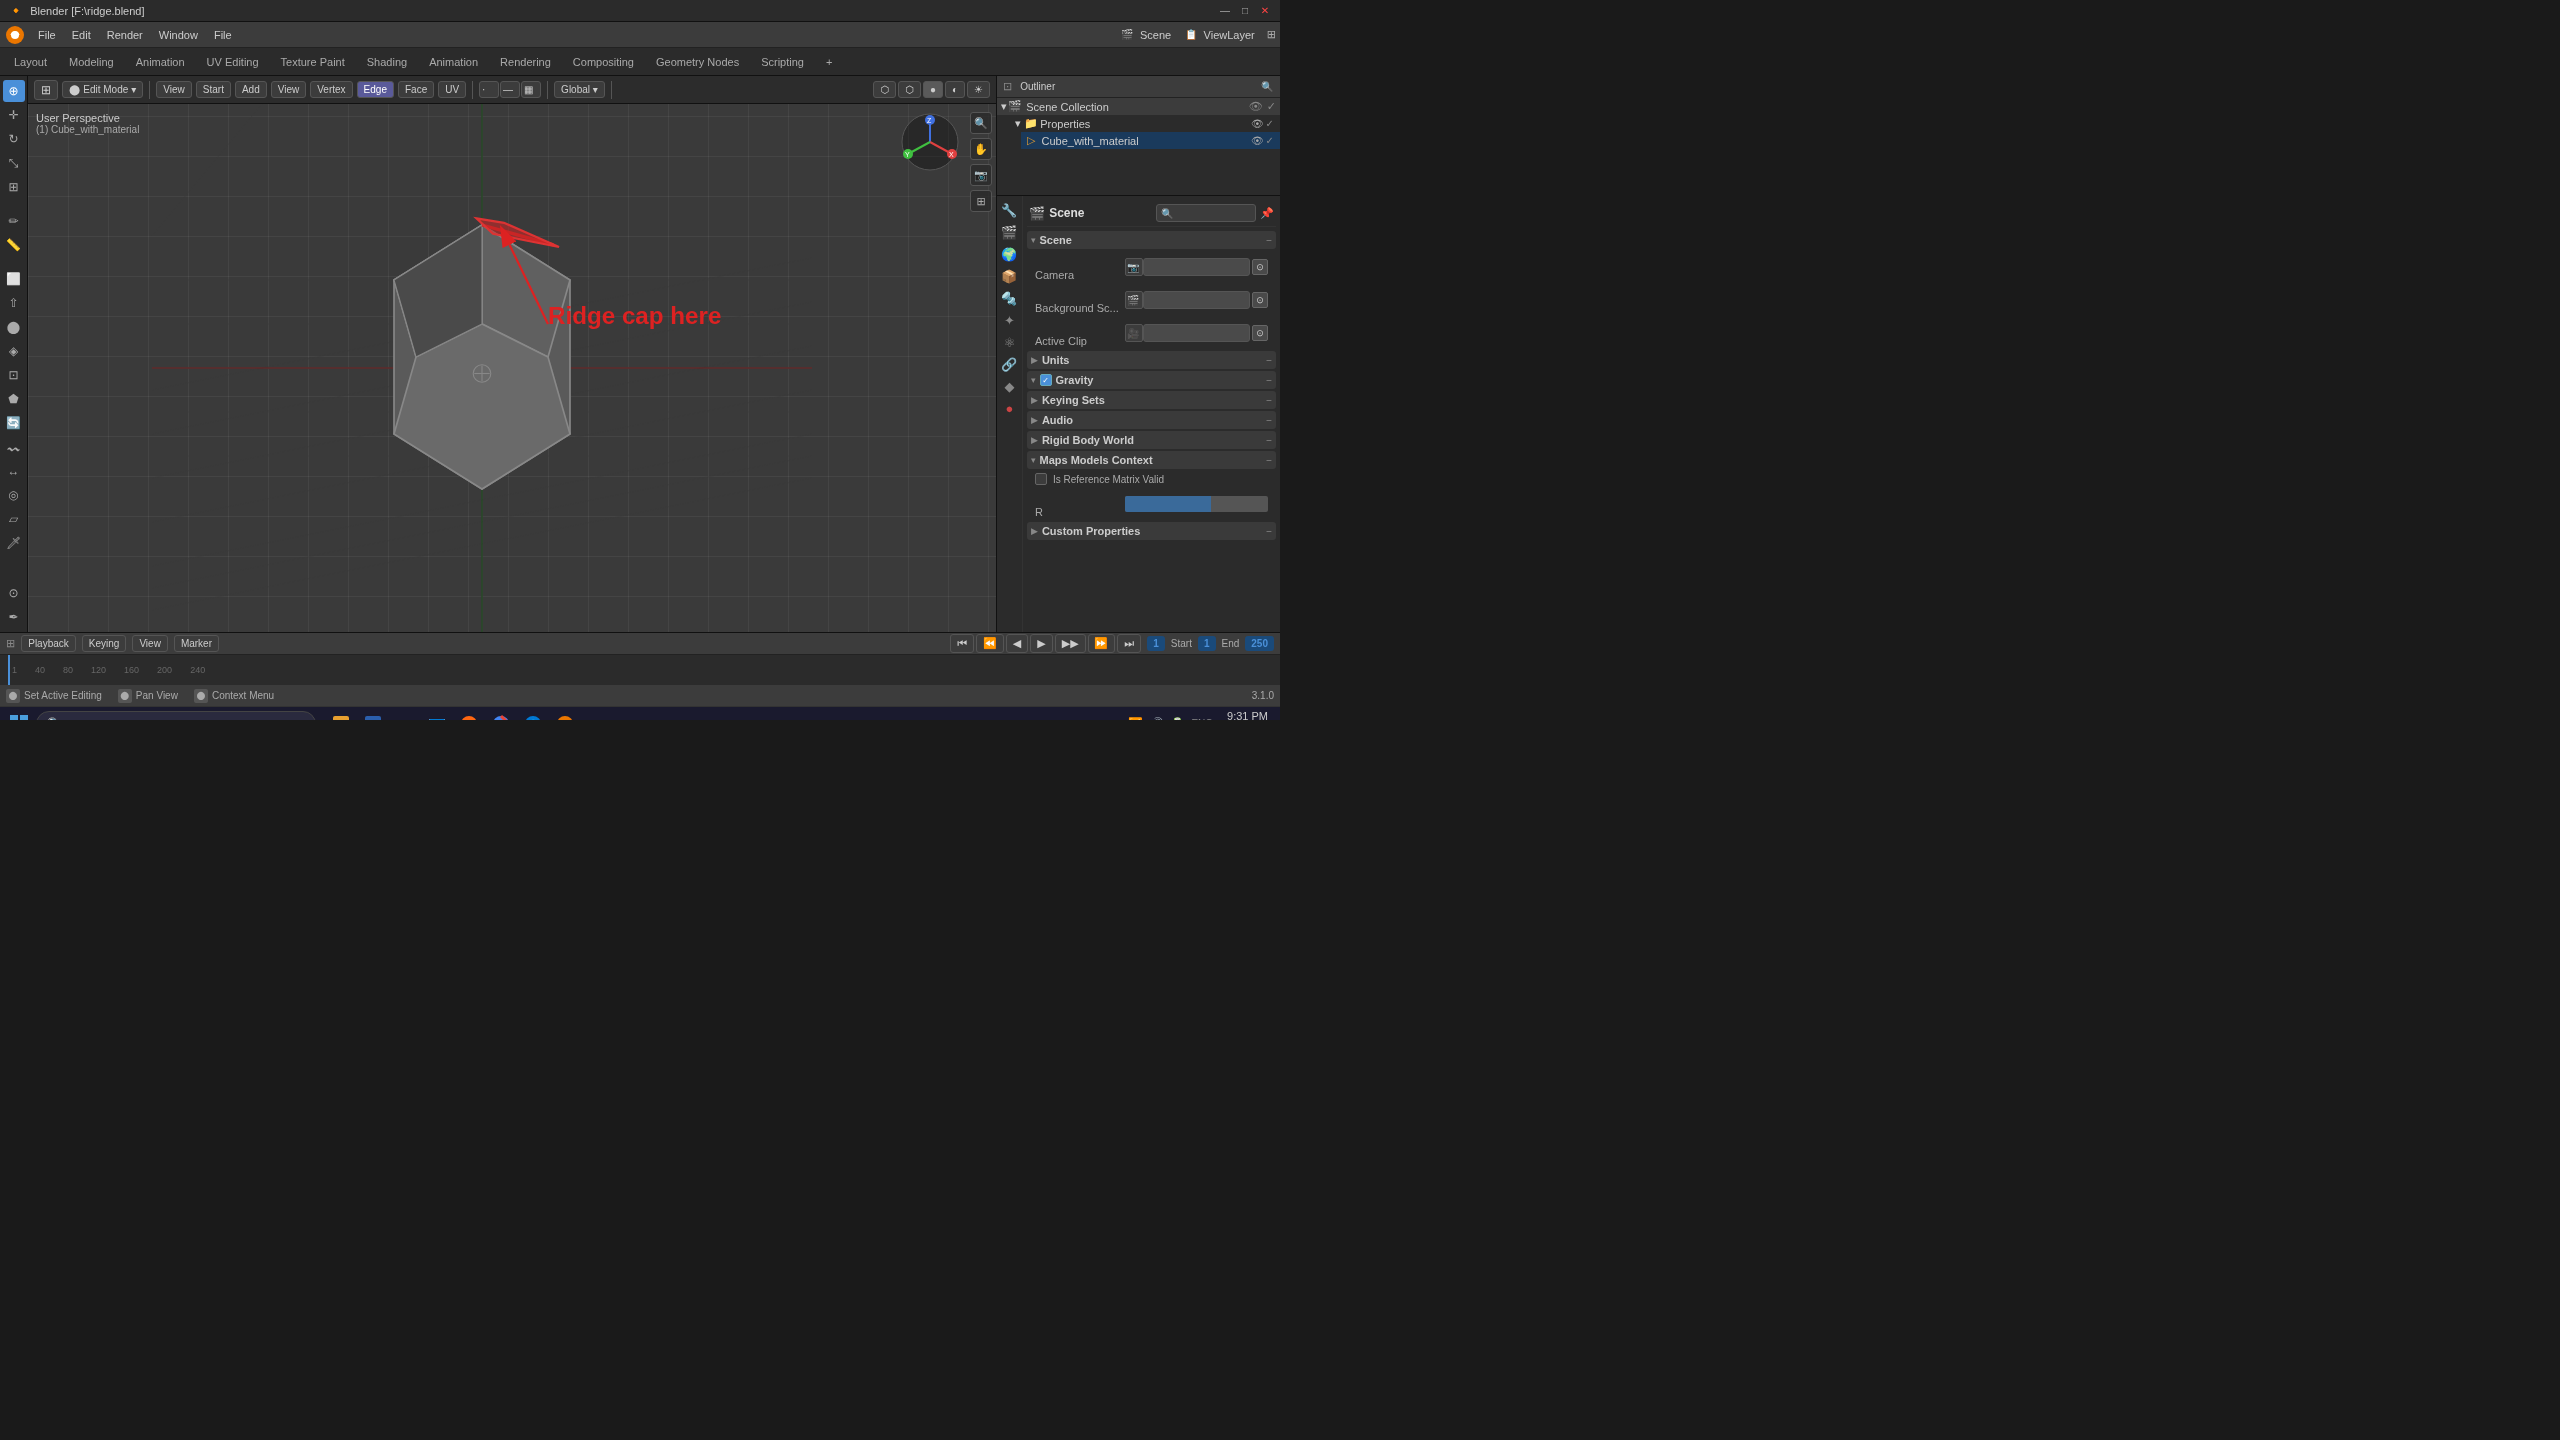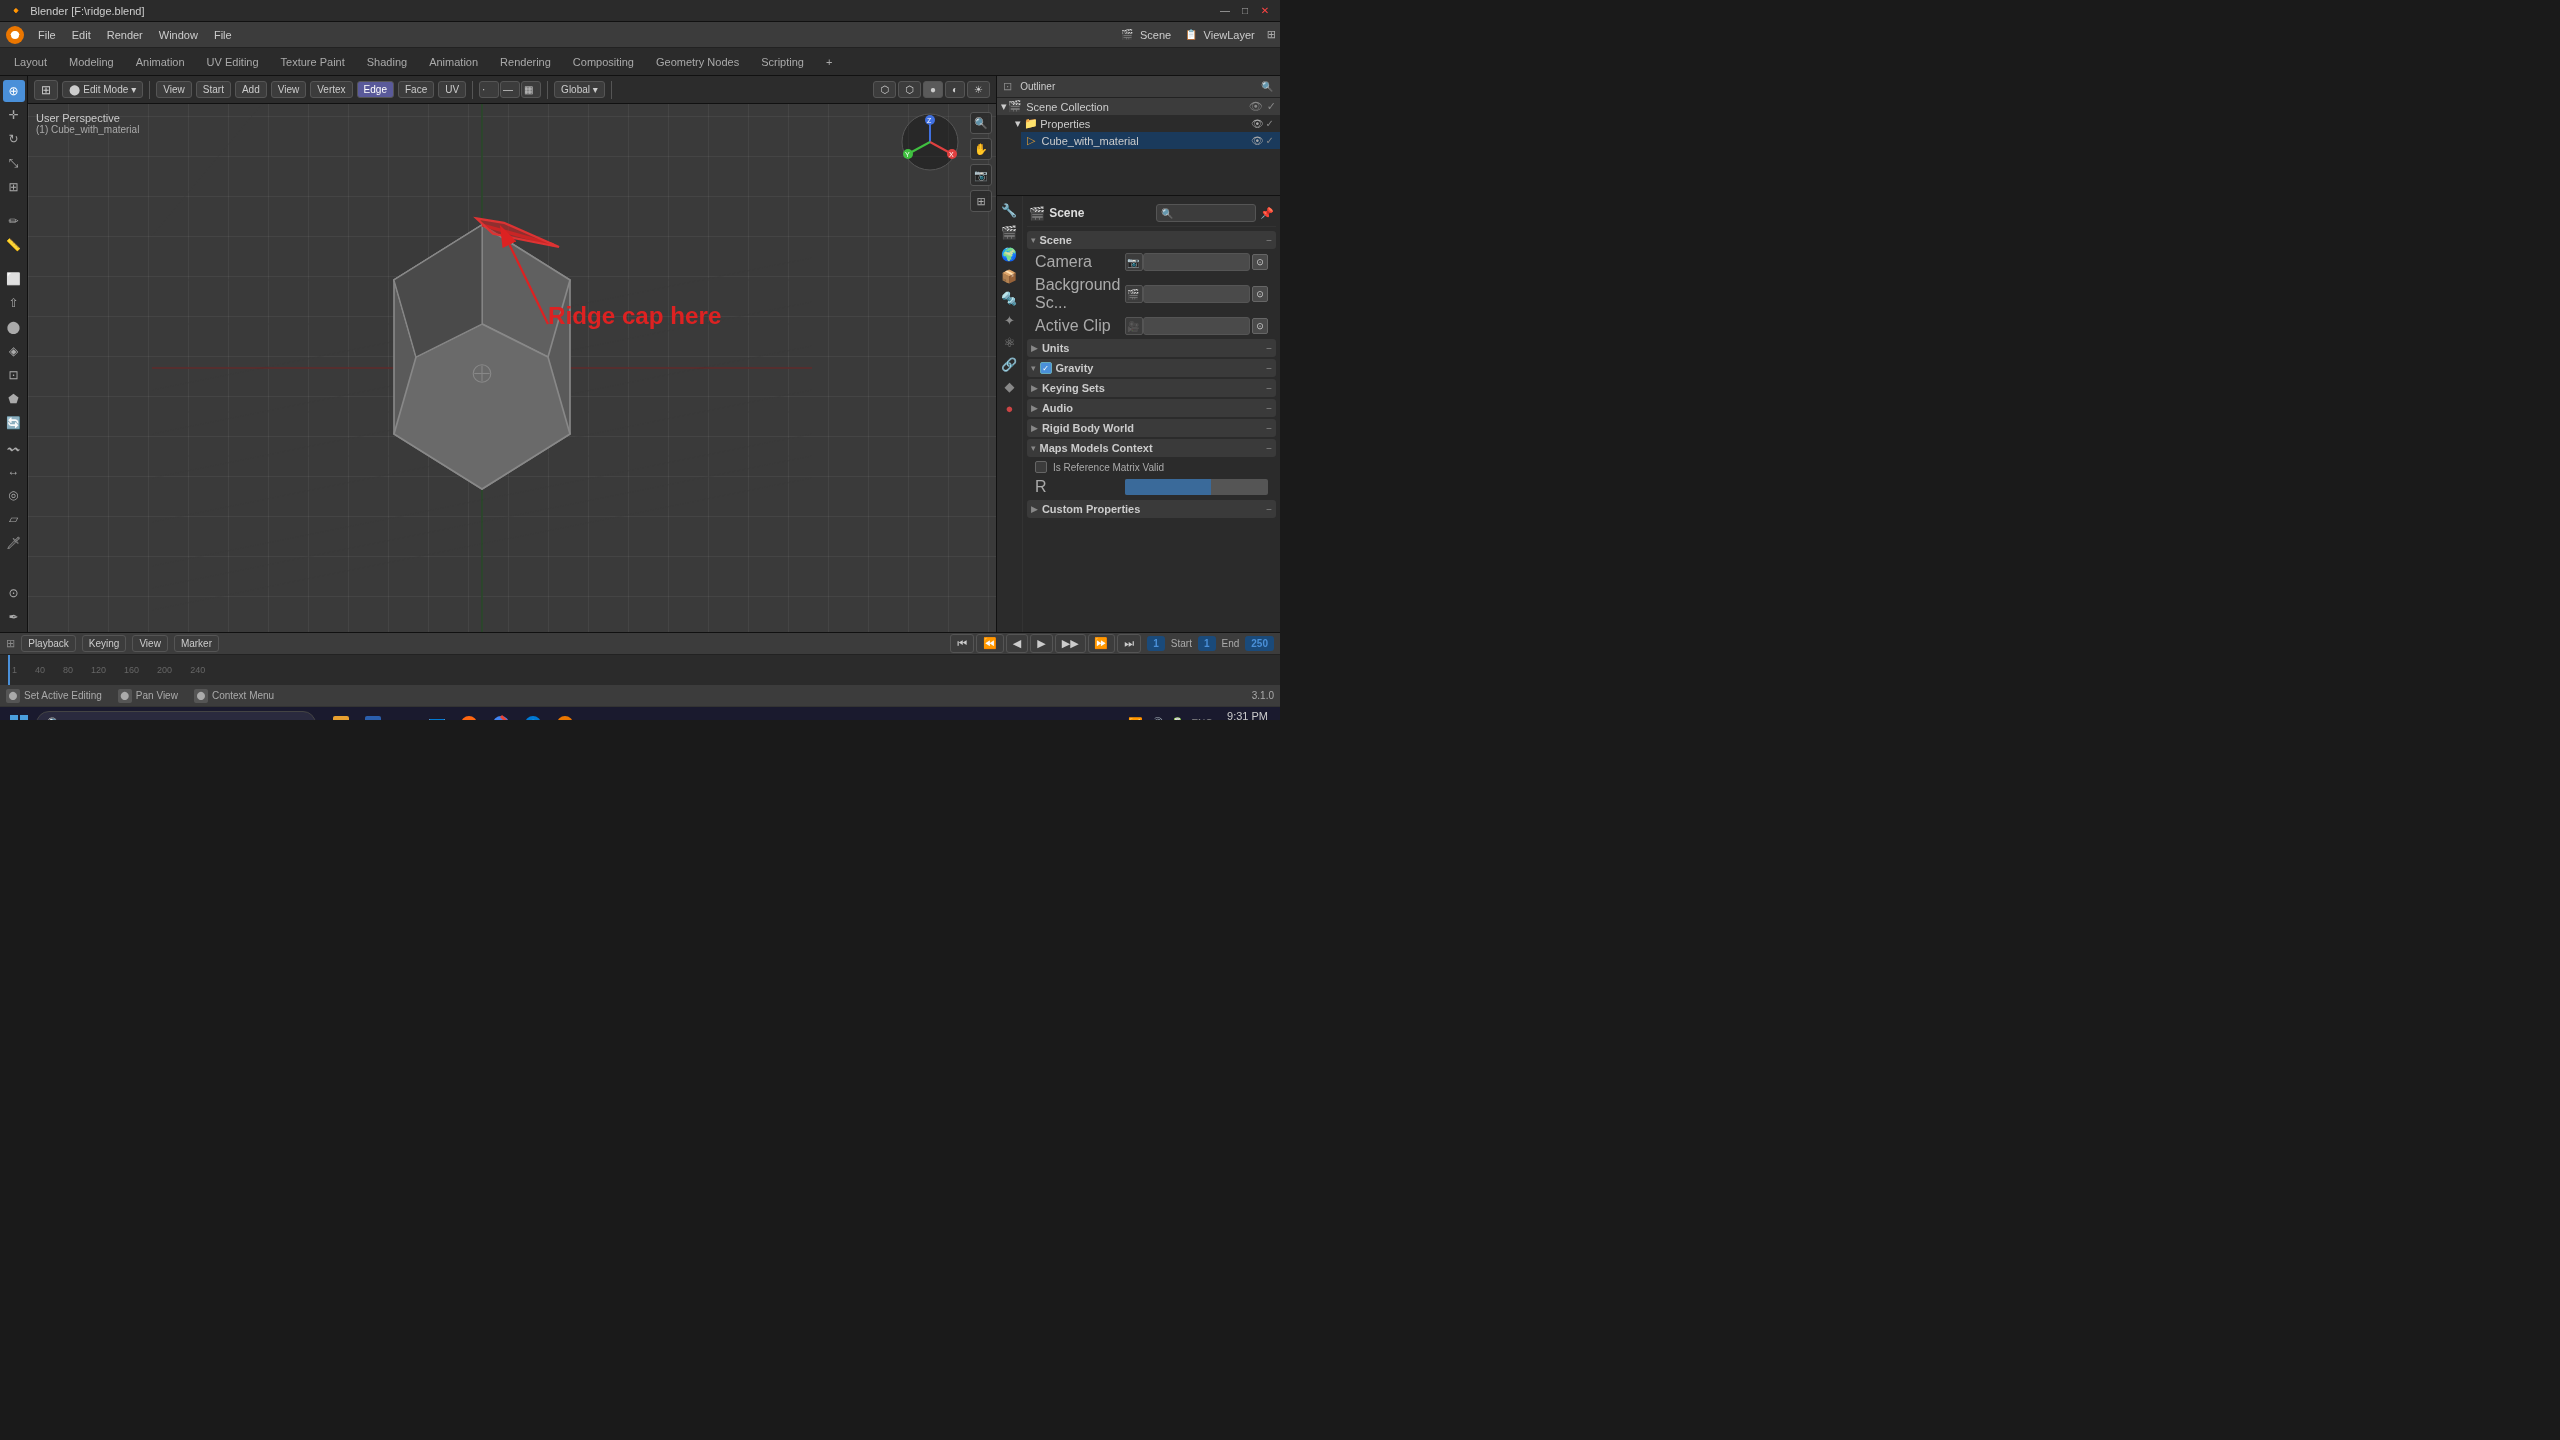--- a/index.html
+++ b/index.html
@@ -241,23 +241,24 @@
       flex: 1;
     }
     .props-field-row {
       display: flex;
       align-items: center;
       padding: 2px 8px;
       margin: 1px 0;
     }
     .props-field-label {
       color: #aaa;
-      font-size: 16px;
+      font-size: 11px;
       width: 90px;
       flex-shrink: 0;
+      margin-top: 16px;
     }
     .props-field-value {
       flex: 1;
       background: #3c3c3c;
       border: 1px solid #555;
       border-radius: 3px;
       padding: 2px 4px;
       font-size: 10px;
       color: #ccc;
       height: 18px;

